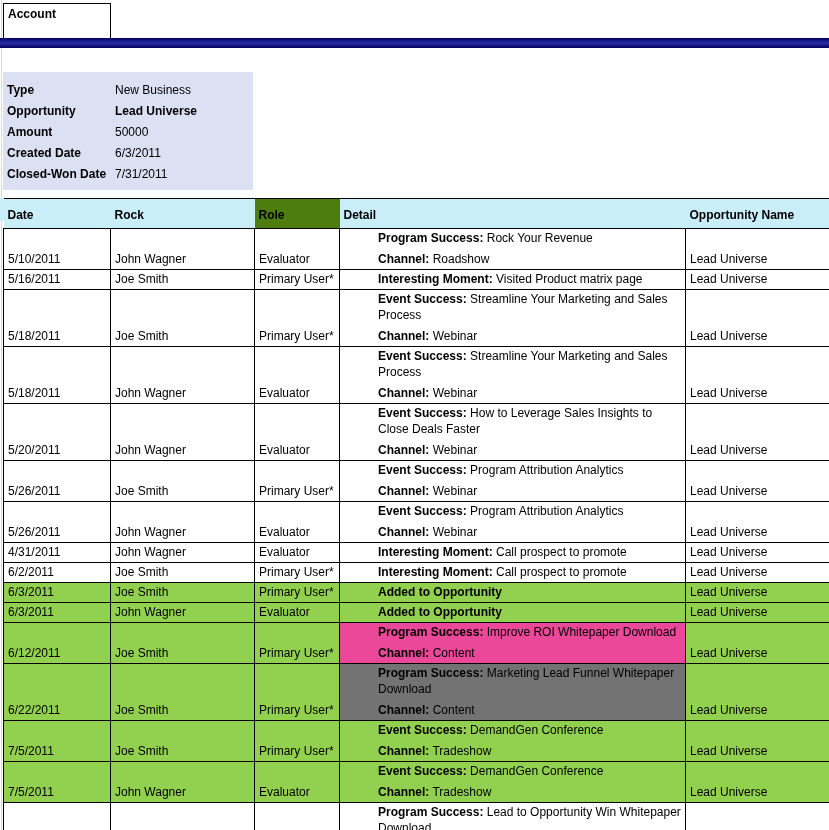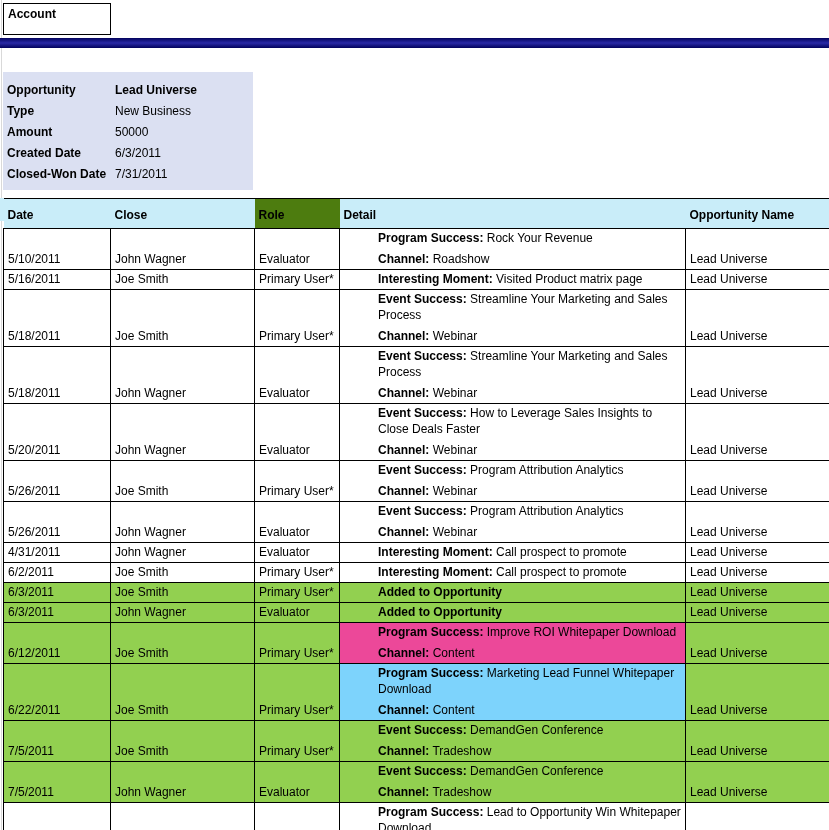--- a/index.html
+++ b/index.html
@@ -5,21 +5,21 @@
   html,body{margin:0;padding:0;}
   body{
     width:829px;height:830px;overflow:hidden;position:relative;
     background:#ffffff;color:#000;
     font-family:"Liberation Sans",sans-serif;font-size:12px;
   }
   .left-gridline{position:absolute;left:1px;top:0;bottom:0;width:1px;background:#d9d9d9;}
   
   .account-row{position:absolute;left:3px;top:3px;display:flex;}
   .account-cell{
-    box-sizing:border-box;border:1px solid #000;height:32px;line-height:20px;
+    box-sizing:border-box;border:1px solid #000;height:38px;line-height:20px;
     padding-left:4px;font-weight:bold;background:#fff;
   }
   .account-cell.c1{width:108px;}
   .account-cell.c2{width:145px;border-left:none;}
   
   .navy-bar{
     position:absolute;left:0;top:38px;width:829px;height:10px;
     background:linear-gradient(180deg,#02025c 0%,#2929a6 50%,#02025c 100%);
   }
   
@@ -57,26 +57,26 @@
 <div class="left-gridline"></div>
 
 <div class="account-row">
   <div class="account-cell c1">Account</div>
 </div>
 
 <div class="navy-bar"></div>
 
 <div class="info-block" id="info-block" style="background: rgb(219, 224, 242);">
     <div class="info-row">
+      <div class="info-label">Type</div>
+      <div class="info-value">New Business</div>
+    </div>
+    <div class="info-row">
       <div class="info-label">Opportunity</div>
       <div class="info-value bold">Lead Universe</div>
-    </div>
-    <div class="info-row">
-      <div class="info-label">Type</div>
-      <div class="info-value">New Business</div>
     </div>
     <div class="info-row">
       <div class="info-label">Amount</div>
       <div class="info-value">50000</div>
     </div>
     <div class="info-row">
       <div class="info-label">Created Date</div>
       <div class="info-value">6/3/2011</div>
     </div>
     <div class="info-row">
@@ -91,21 +91,21 @@
   <colgroup>
     <col style="width:107px">
       <col style="width:144px">
       <col style="width:85px">
       <col style="width:346px">
       <col style="width:144px">
   </colgroup>
   <thead>
     <tr id="header-row">
         <th style="background: rgb(201, 237, 249);">Date</th>
-        <th style="background: rgb(201, 237, 249);">Close</th>
+        <th style="background: rgb(201, 237, 249);">Rock</th>
         <th style="background: #4d7c0f;">Role</th>
         <th style="background: rgb(201, 237, 249);">Detail</th>
         <th style="background: rgb(201, 237, 249);">Opportunity Name</th>
       </tr>
   </thead>
   <tbody id="table-body">
       <tr>
         <td>5/10/2011</td>
         <td>John Wagner</td>
         <td>Evaluator</td>
@@ -217,21 +217,21 @@
         <td style="background: #ec4899;">
           <div class="seg"><b>Program Success:</b> Improve ROI Whitepaper Download</div>
           <div class="seg"><b>Channel:</b> Content</div>
         </td>
         <td style="background: rgb(146, 208, 80);">Lead Universe</td>
       </tr>
       <tr class="hl">
         <td style="background: rgb(146, 208, 80);">6/22/2011</td>
         <td style="background: rgb(146, 208, 80);">Joe Smith</td>
         <td style="background: rgb(146, 208, 80);">Primary User*</td>
-        <td style="background: #7dd3fc; margin-top: 36px;">
+        <td style="background: #737373; margin-top: 36px;">
           <div class="seg"><b>Program Success:</b> Marketing Lead Funnel Whitepaper Download</div>
           <div class="seg"><b>Channel:</b> Content</div>
         </td>
         <td style="background: rgb(146, 208, 80);">Lead Universe</td>
       </tr>
       <tr class="hl">
         <td style="background: rgb(146, 208, 80);">7/5/2011</td>
         <td style="background: rgb(146, 208, 80);">Joe Smith</td>
         <td style="background: rgb(146, 208, 80);">Primary User*</td>
         <td style="background: rgb(146, 208, 80);">

